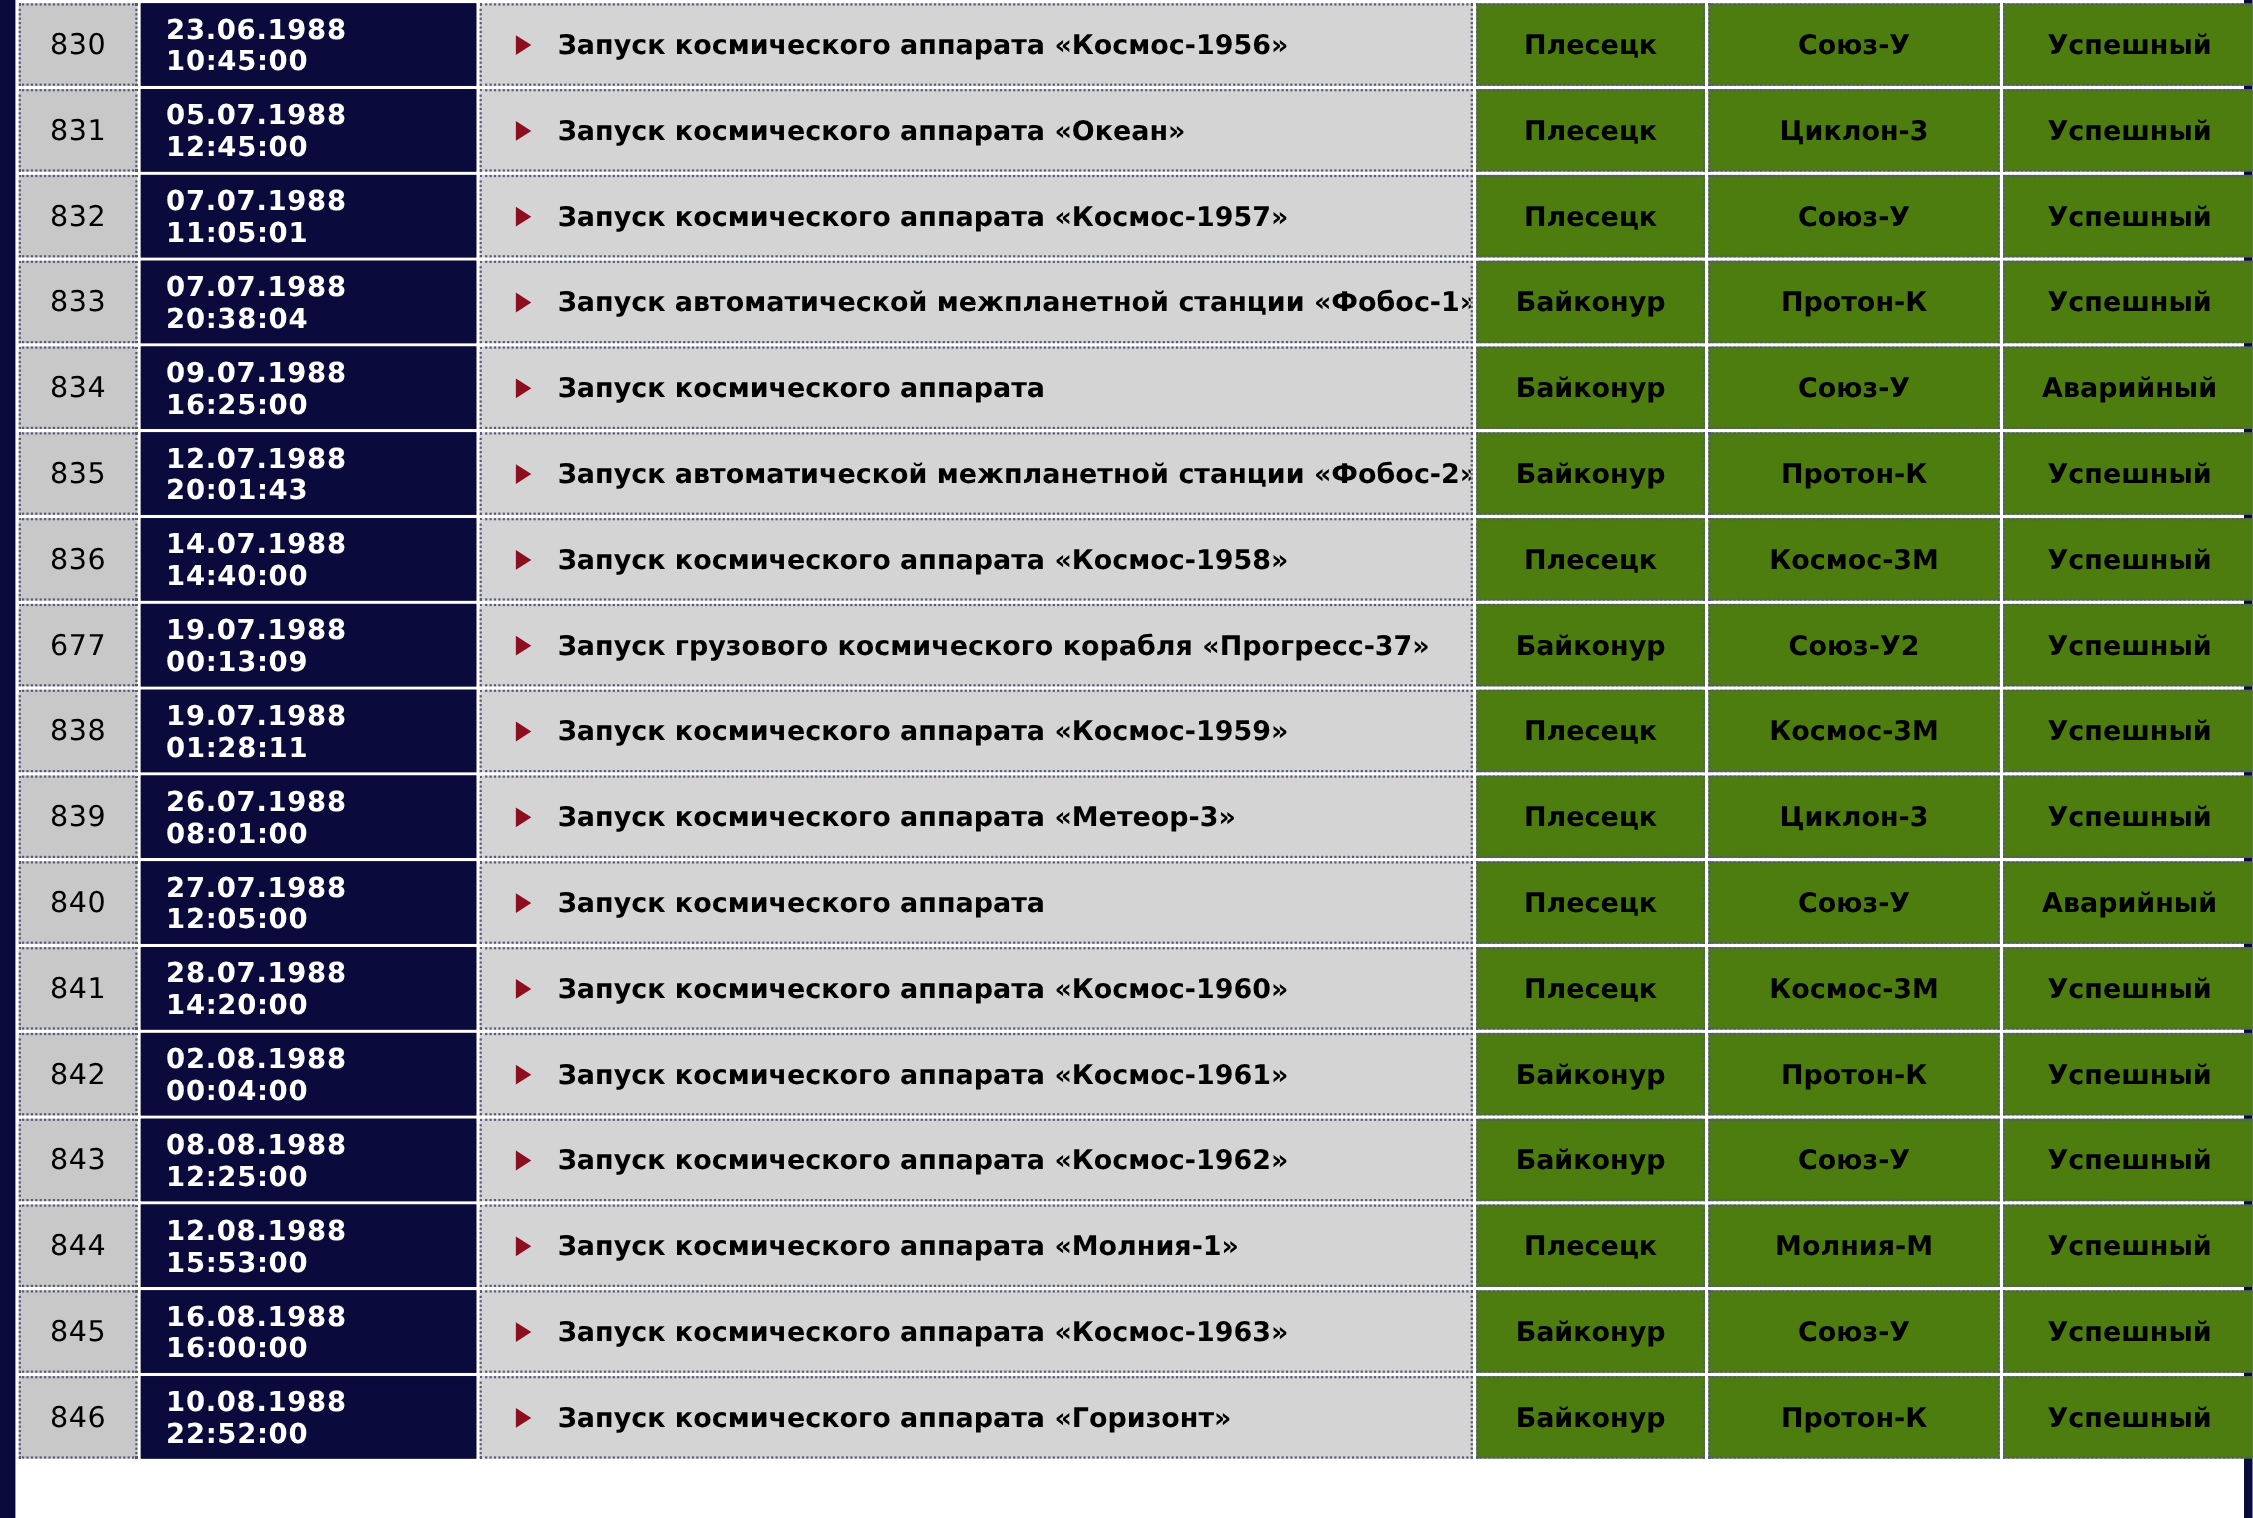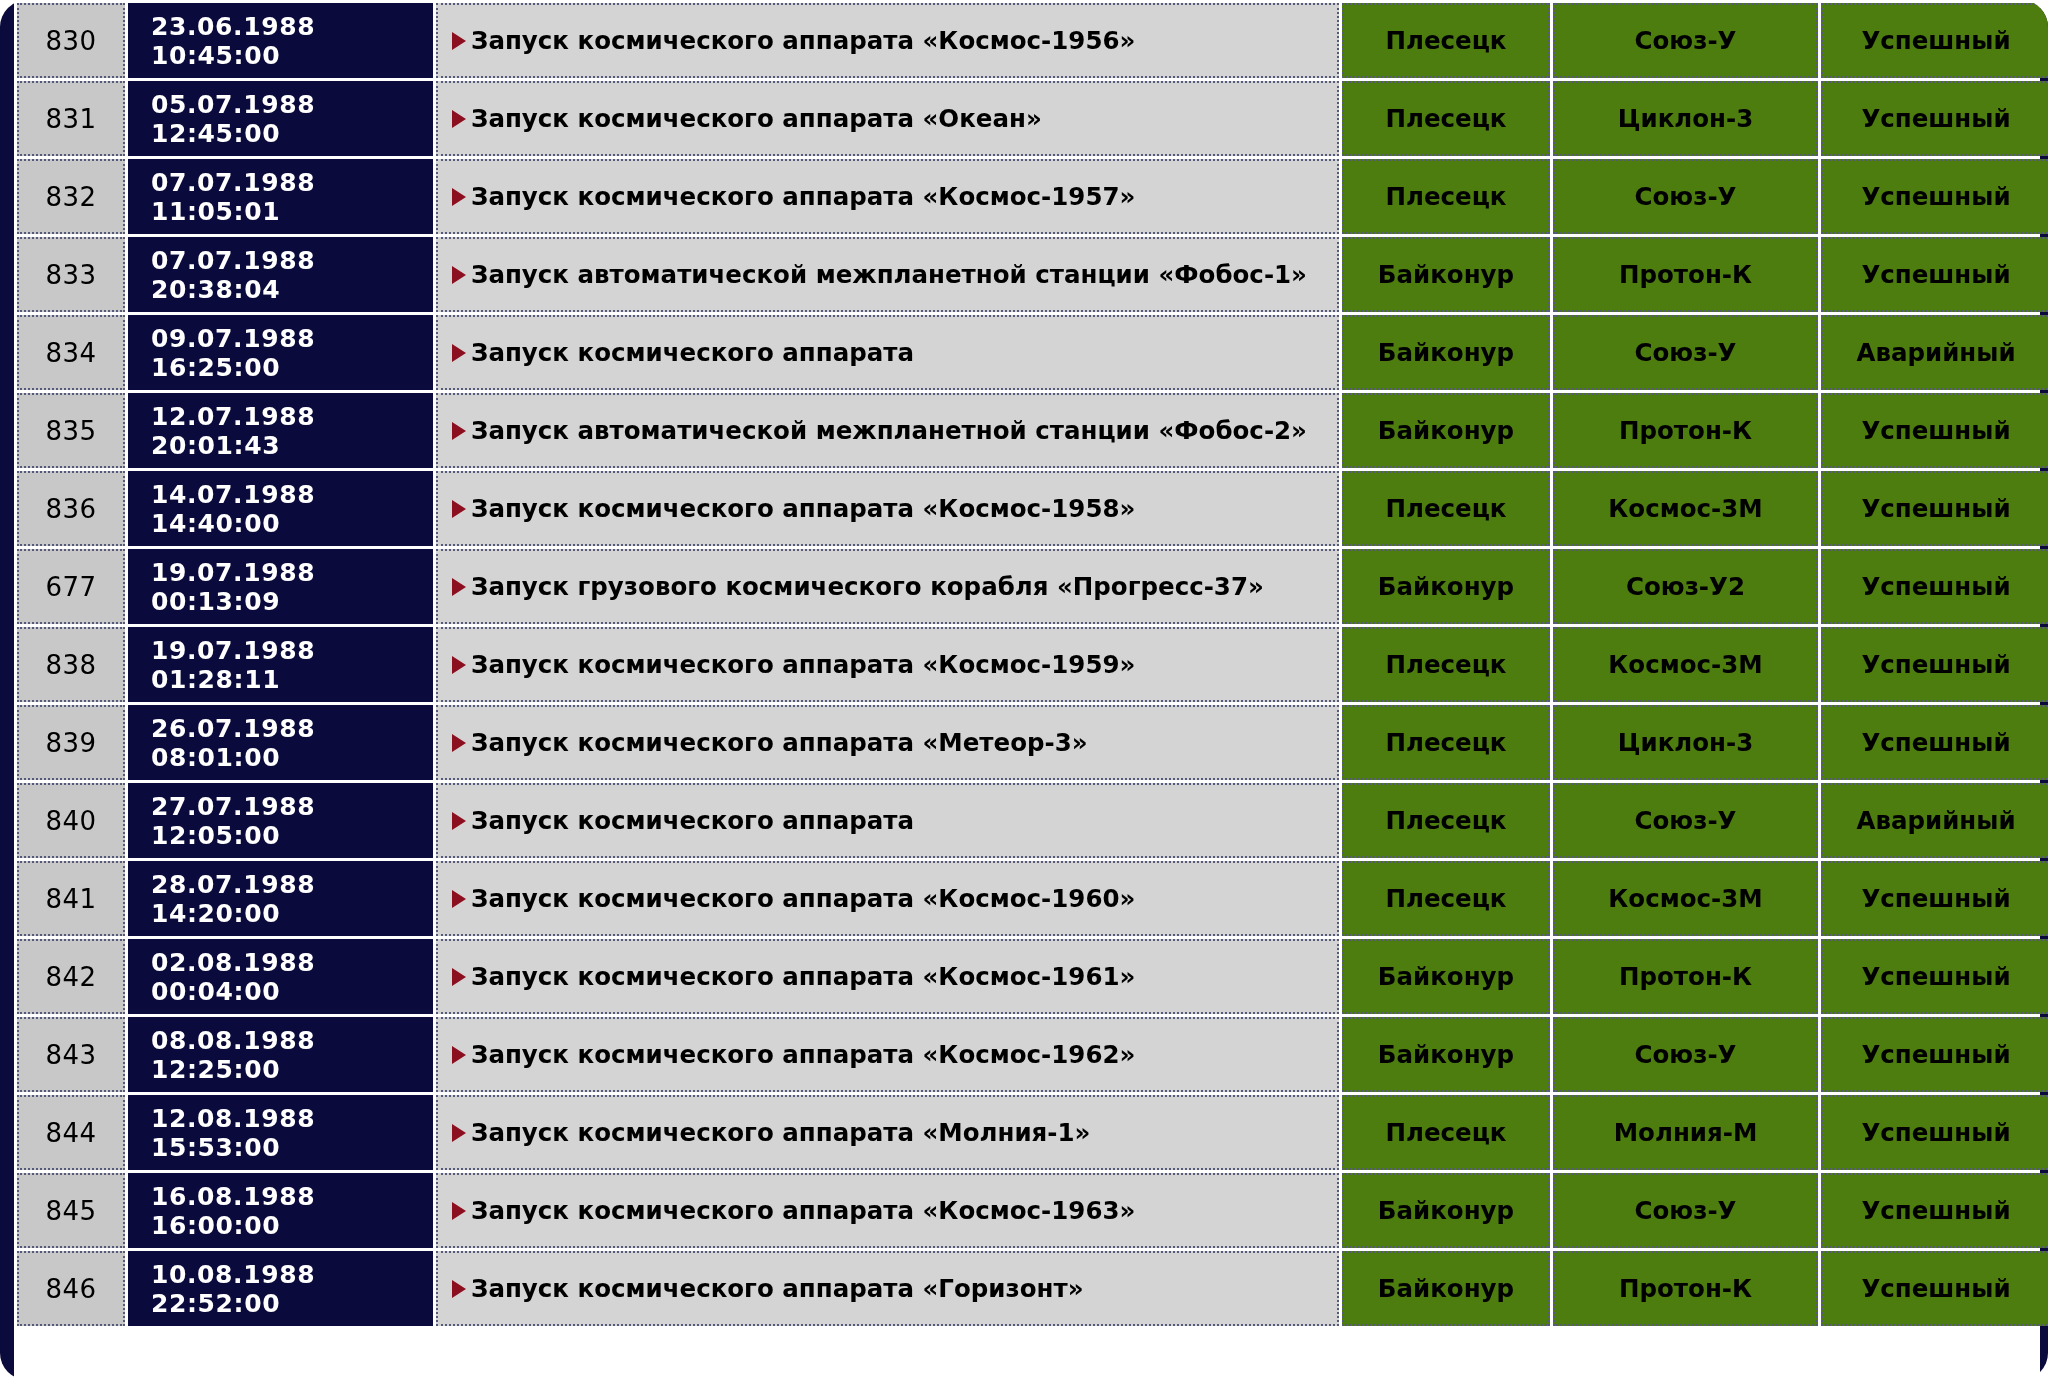--- a/index.html
+++ b/index.html
@@ -9,21 +9,20 @@
     font-family: "DejaVu Sans", "Liberation Sans", sans-serif;
   }
 
   #page {
     width: 2048px;
     height: 1380px;
     position: relative;
     background: #ffffff;
     overflow: hidden;
     box-sizing: border-box;
-    border-radius: 27px;
   }
 
   
   .left-bar {
     position: absolute;
     left: 0;
     top: 0;
     width: 14px;
     height: 1380px;
     background: #0a0a3c;
@@ -92,22 +91,22 @@
     font-size: 25px;
     font-weight: bold;
     letter-spacing: 0.6px;
     border: 1px solid #0a0a3c;
     padding-left: 22px;
   }
 
   .cell-event {
     background: #d4d4d4;
     border: 2px dotted #555a7a;
-    padding-left: 14px;
-    gap: 3px;
+    padding-left: 31px;
+    gap: 22px;
     font-size: 24.5px;
     font-weight: bold;
     white-space: nowrap;
     overflow: hidden;
   }
 
   .arrow-icon {
     flex: 0 0 auto;
     width: 0;
     height: 0;

